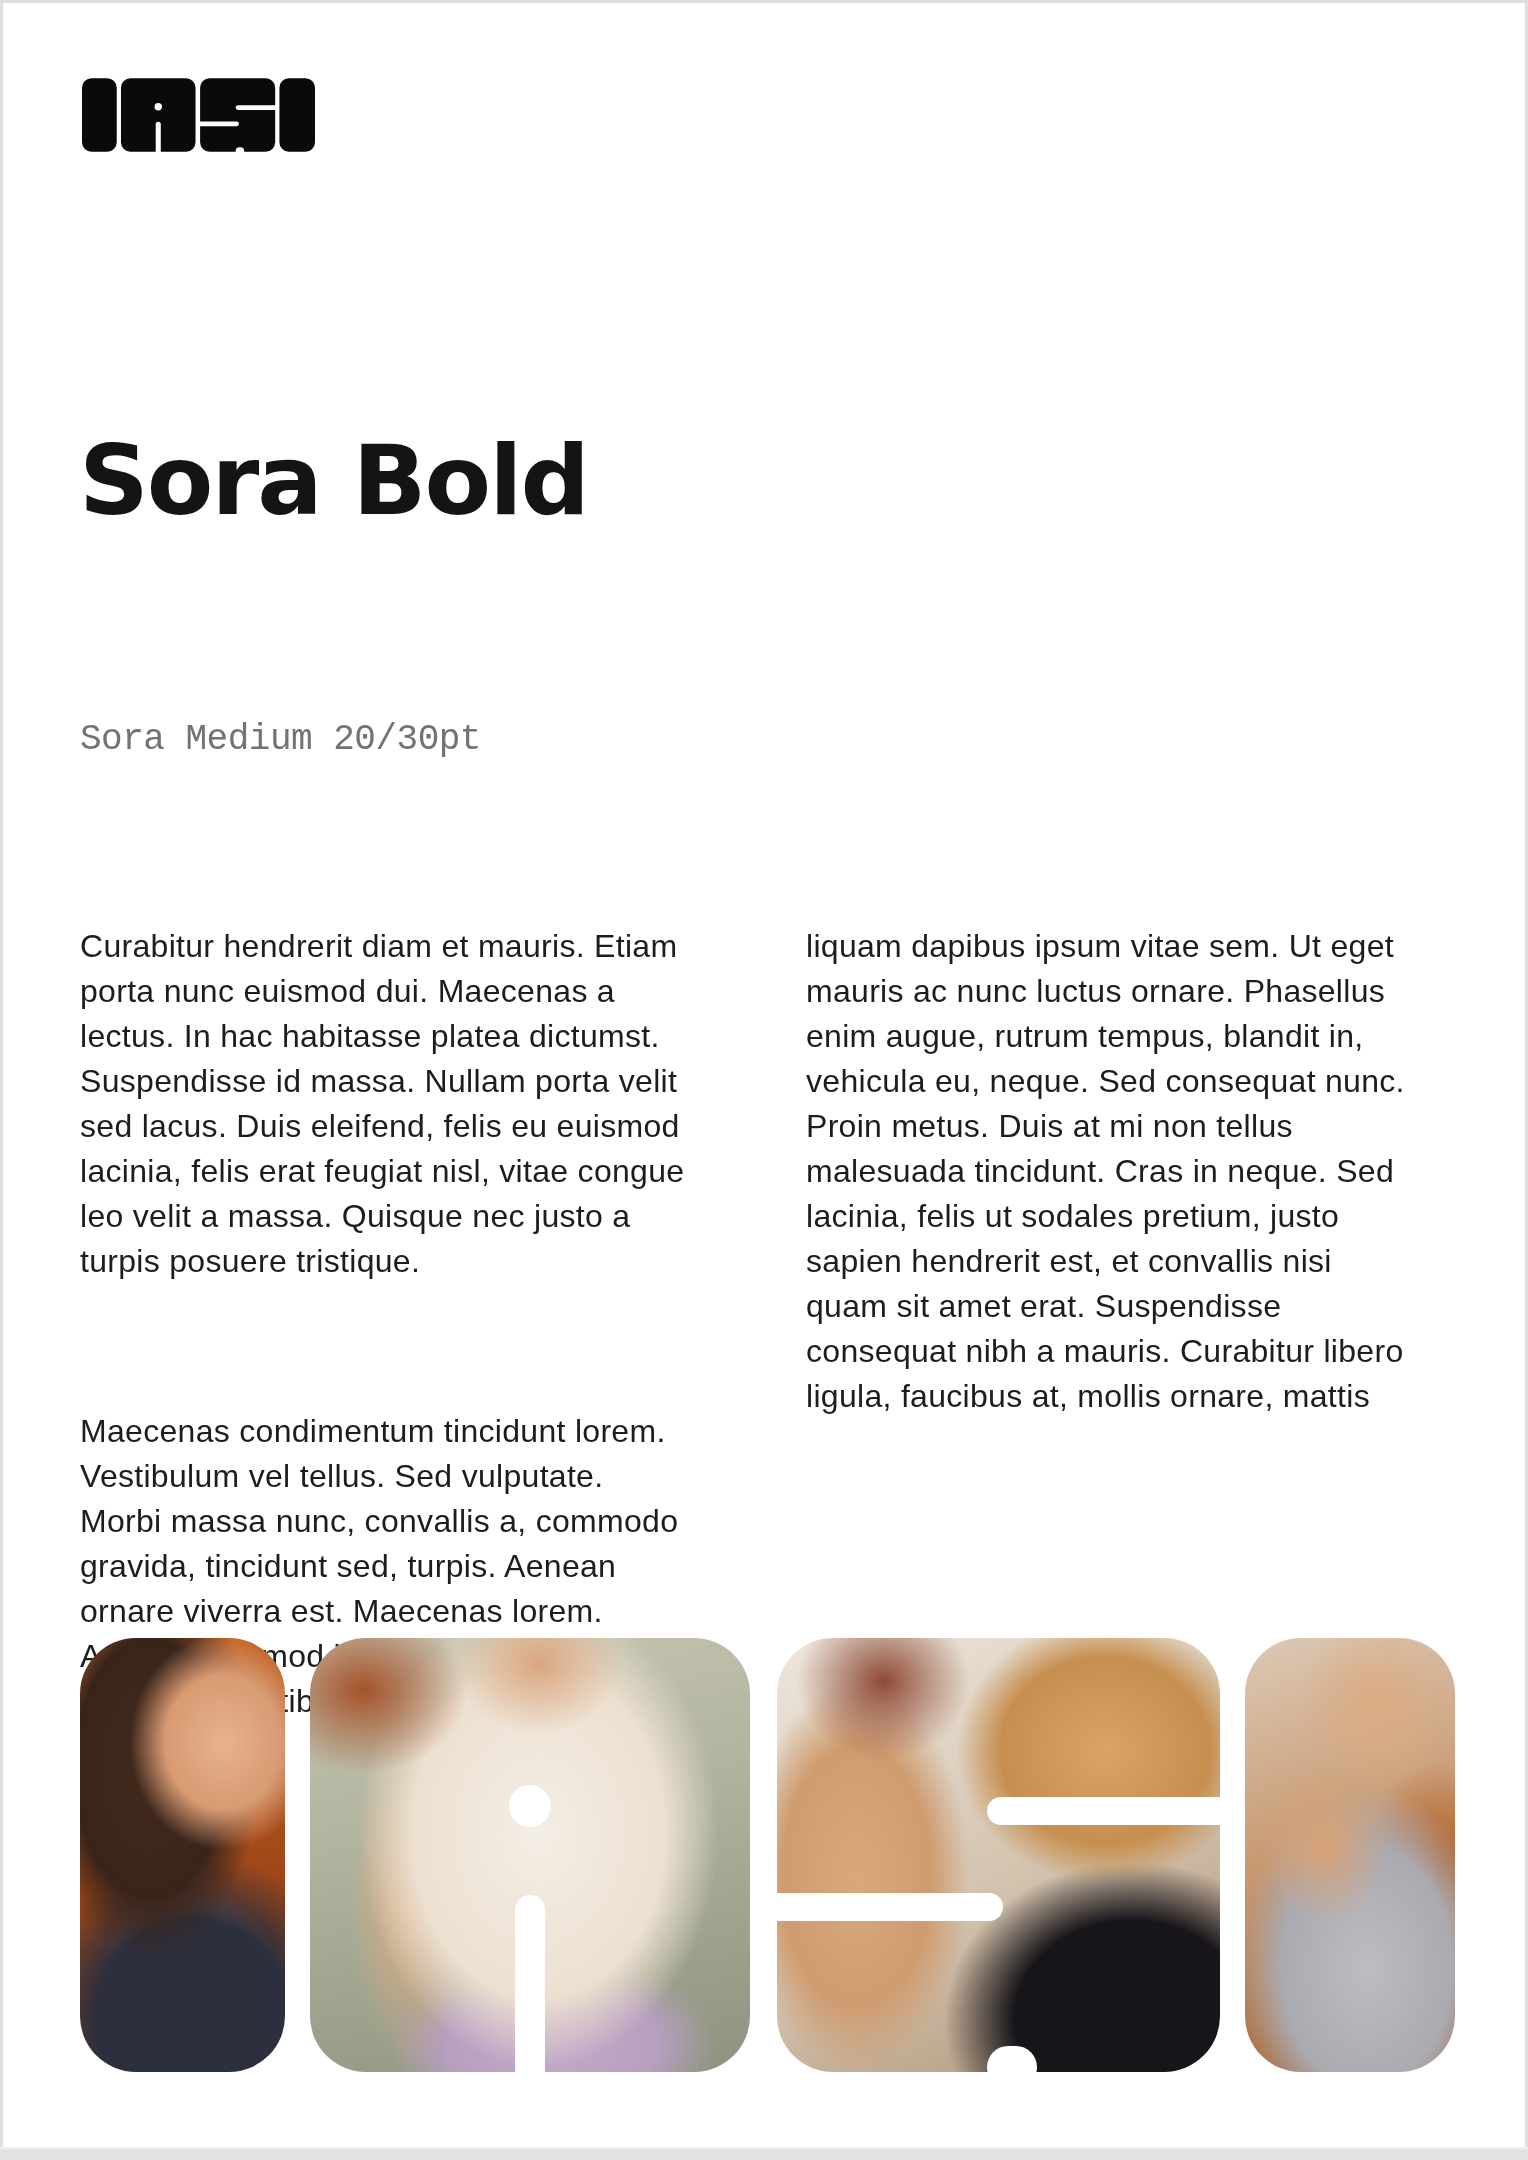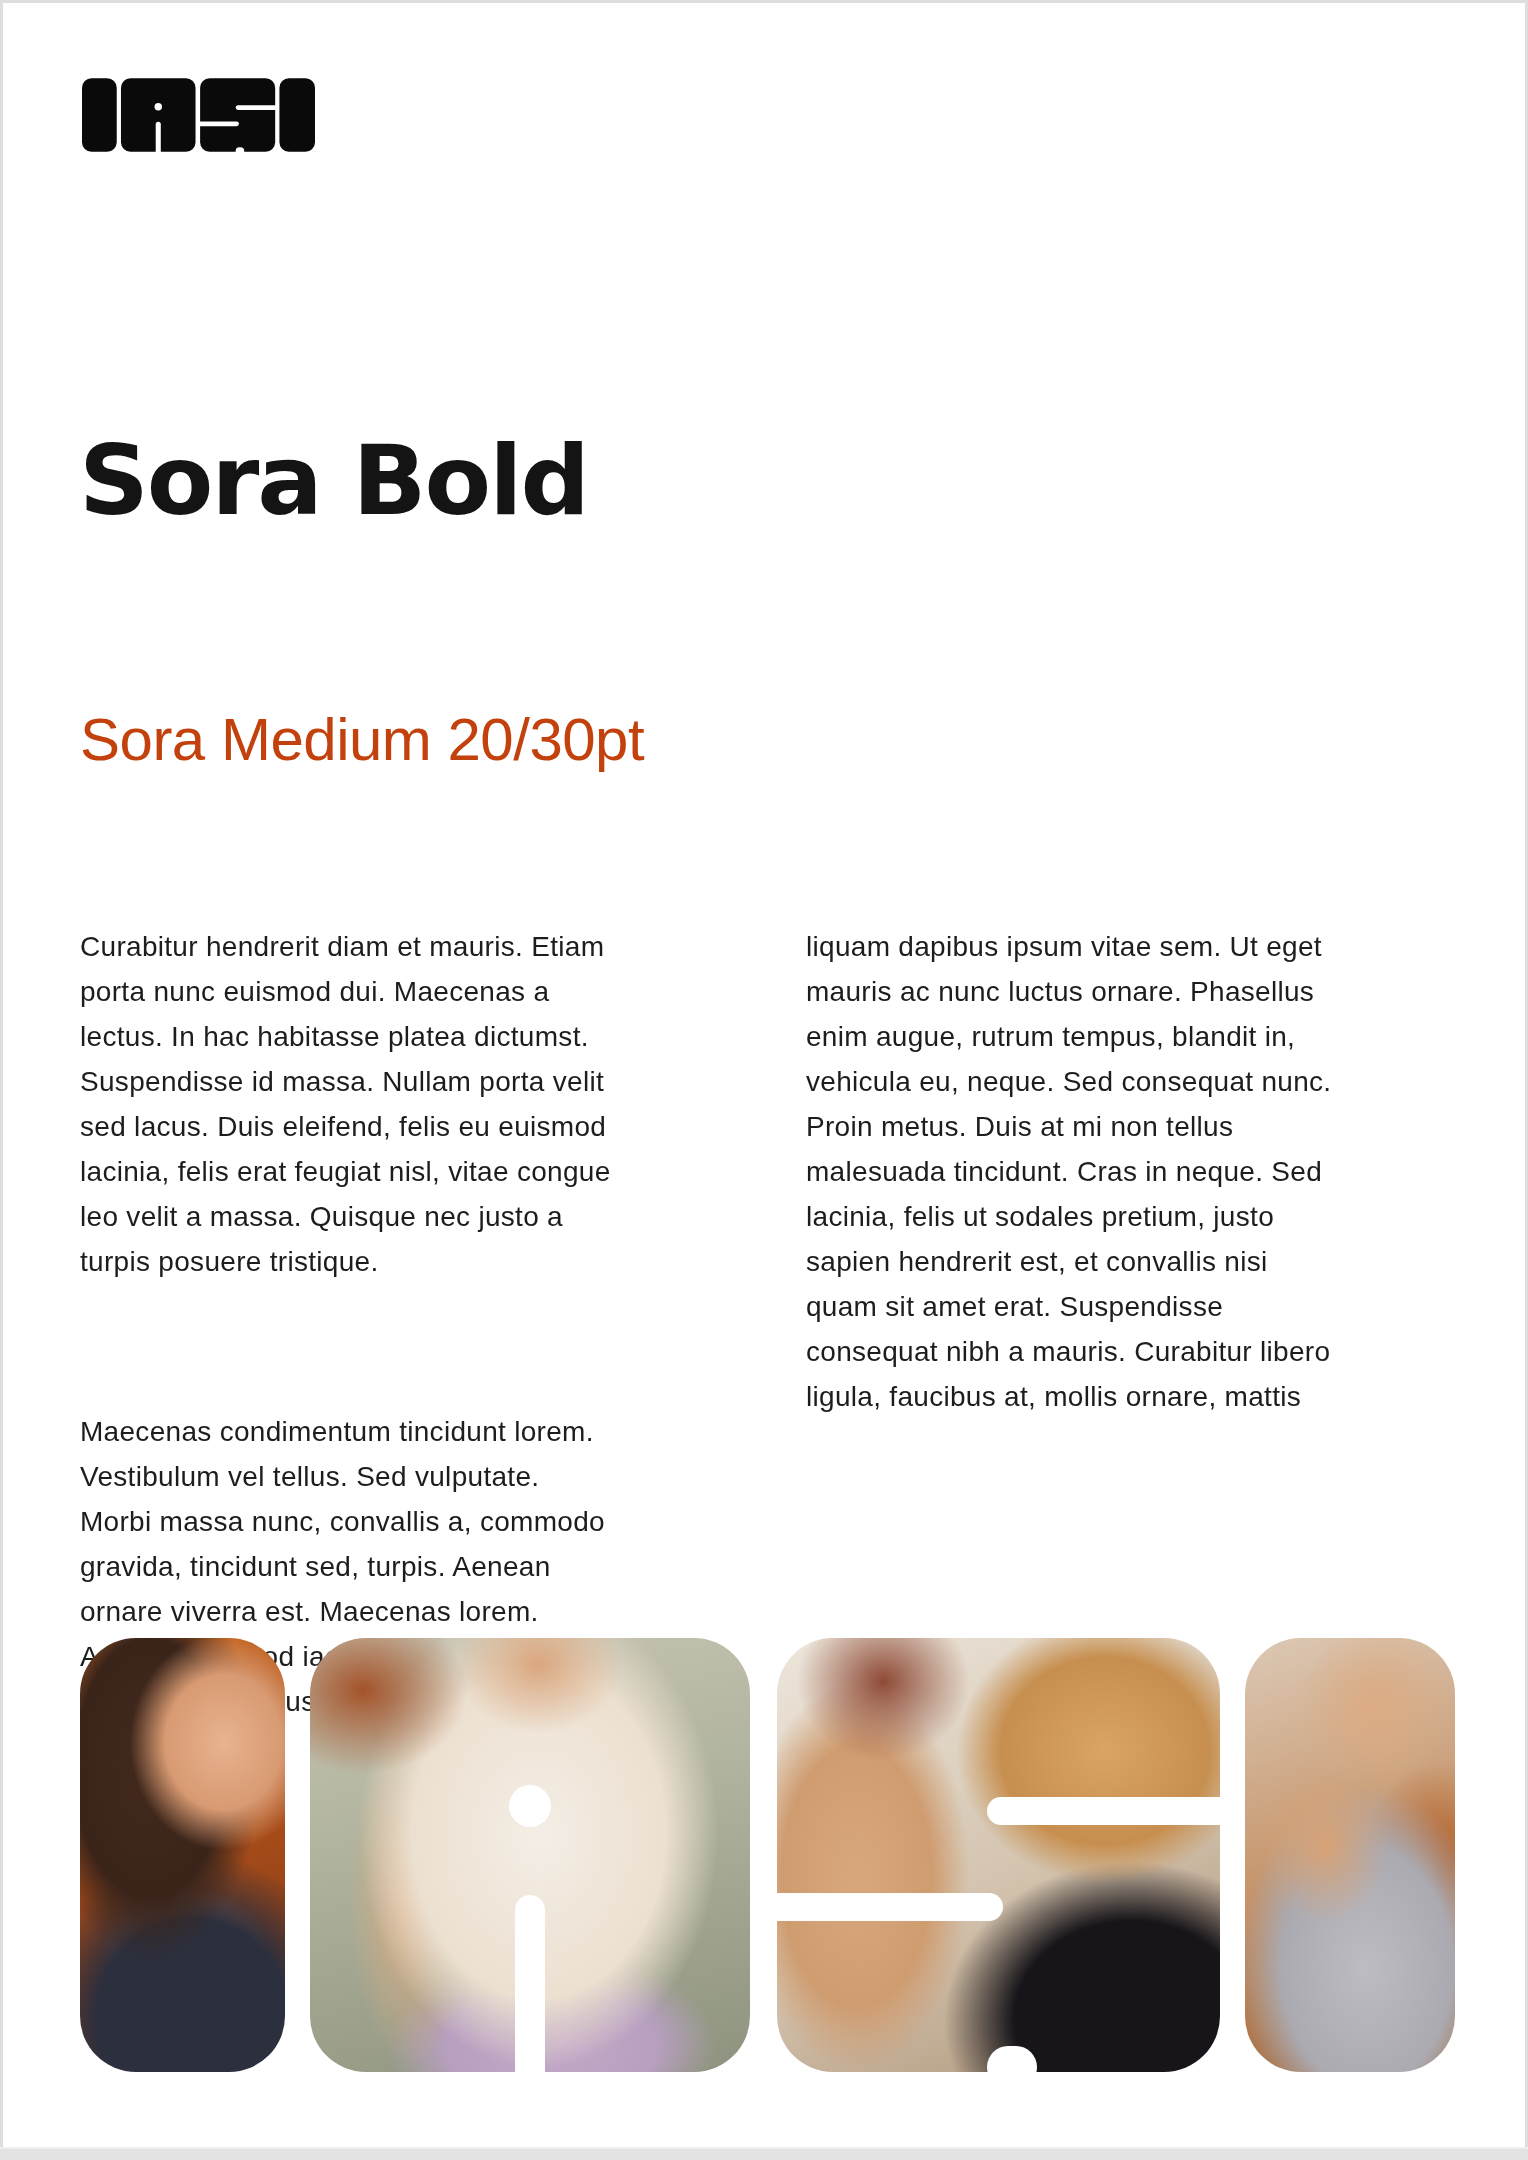--- a/index.html
+++ b/index.html
@@ -19,27 +19,27 @@
   .logo{position:absolute;left:82px;top:78px;width:233px;height:74px;}
 
   .h1{
     position:absolute;left:79px;top:411px;
     font-family:"DejaVu Sans", sans-serif;
     font-weight:700;font-size:97px;line-height:140px;
     letter-spacing:-2px;color:#141414;white-space:pre;
   }
   .h2{
     position:absolute;left:80px;top:710px;
-    font-family:Liberation Sans, sans-serif;
-    font-weight:400;font-size:60px;line-height:60px;
-    letter-spacing:-0.5px;color:#c2410c;white-space:pre;
+    font-family:Liberation Mono, monospace;
+    font-weight:400;font-size:36px;line-height:60px;
+    letter-spacing:-0.5px;color:#737373;white-space:pre;
   }
   .col{
     position:absolute;top:834px;
-    font-size:28px;line-height:45px;letter-spacing:0.3px;
+    font-size:32px;line-height:45px;letter-spacing:0.3px;
     color:#1d1d1d;white-space:pre;
   }
   .col-left{left:80px;}
   .col-right{left:806px;}
   .col p{margin:0 0 35px 0;white-space:pre;}
 
   
   .footer-art{position:absolute;left:80px;top:1638px;width:1375px;height:434px;}
   .panel{position:absolute;top:0;height:434px;border-radius:56px;overflow:hidden;}
   .cut{position:absolute;background:#ffffff;}

